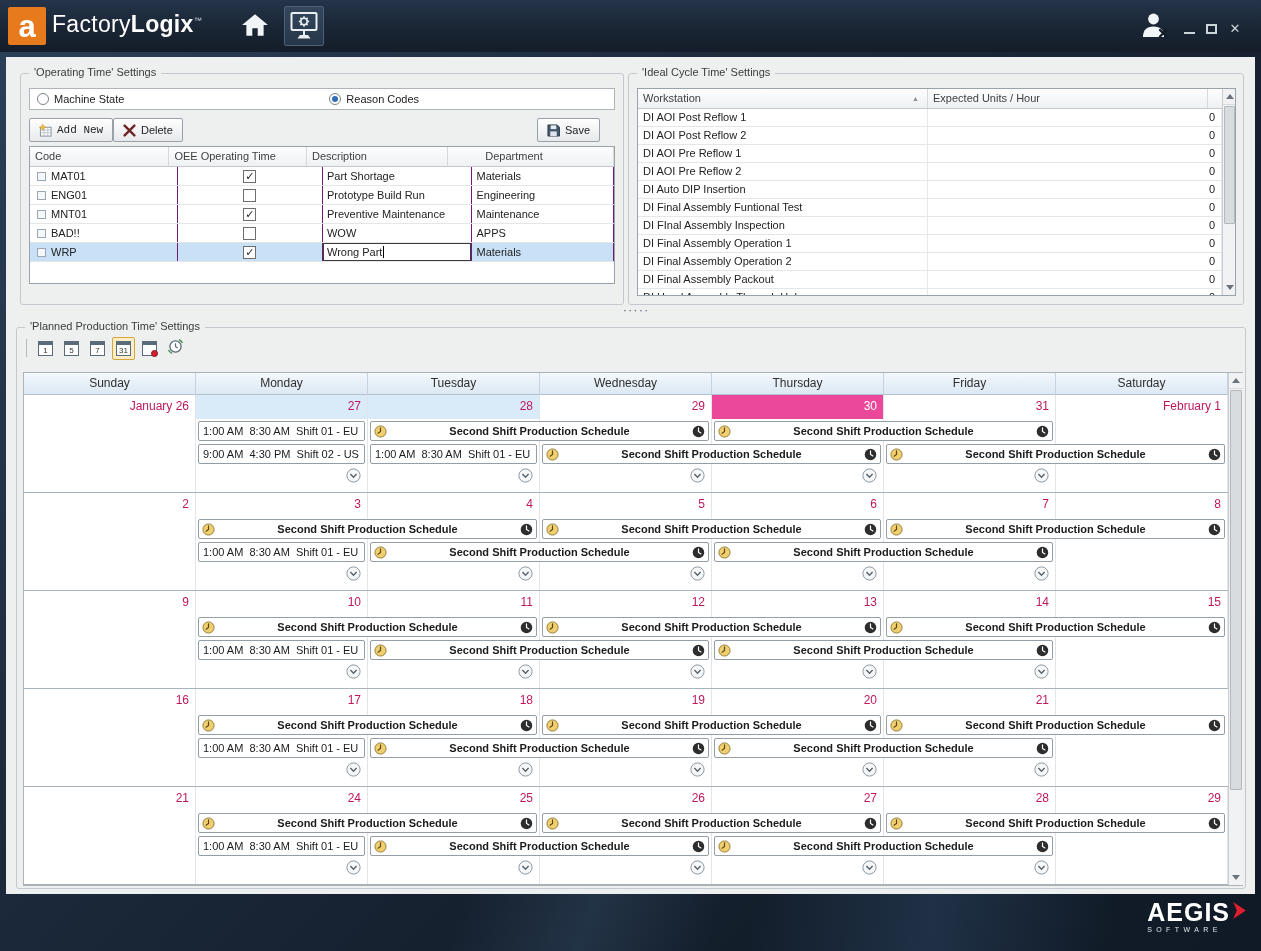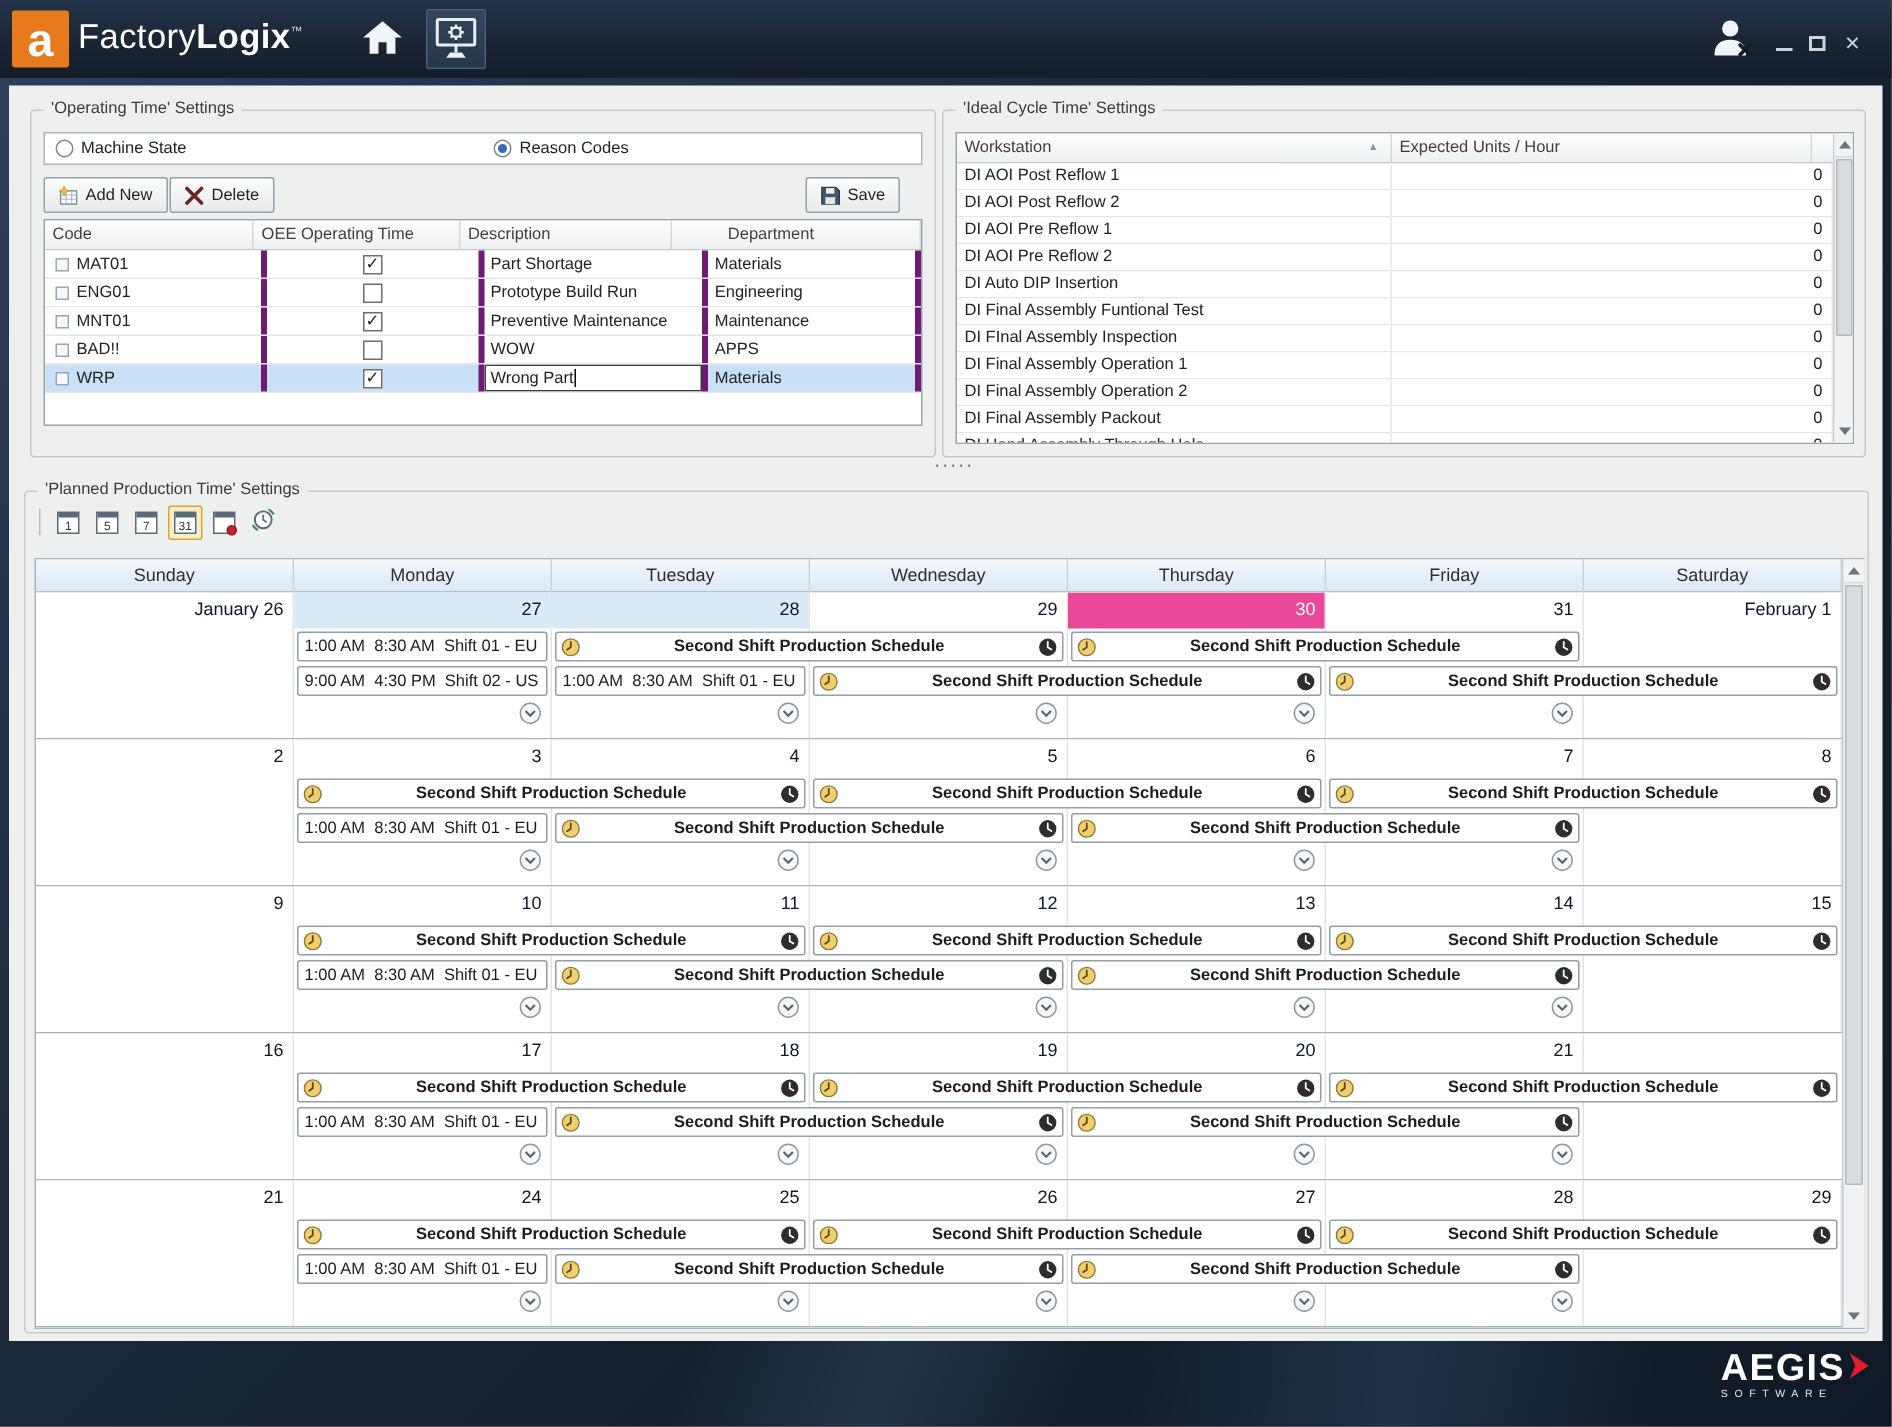--- a/index.html
+++ b/index.html
@@ -50,38 +50,38 @@
   .radio-item { display:flex; align-items:center; gap:5px; }
   .radio-item.machine { margin-left:7px; }
   .radio-item.reason  { margin-left:205px; }
   .rb { width:12px; height:12px; border-radius:50%; border:1px solid #7b828a; background:#fff; position:relative; }
   .rb.on::after { content:''; position:absolute; inset:2px; background:#2f6db4; border-radius:50%; }
 
   
   .btn { position:absolute; top:44px; height:24px; display:flex; align-items:center; gap:5px;
     background:linear-gradient(#fefefe,#e7e9ec); border:1px solid #98a0a8; border-radius:2px;
     font-size:11px; color:#222; padding:0 9px; }
-  #btn-add { left:8px; }
+  #btn-add { left:8px;font-family:Liberation Mono, monospace; }
   #btn-del { left:92px; }
   #btn-save { left:516px; }
   .btn .ic { width:13px; height:13px; display:flex; }
   .btn .ic svg { width:13px; height:13px; }
 
   
   .grid { position:absolute; background:#fff; border:1px solid #9aa2aa; overflow:hidden; }
   #ot-grid { left:8px; top:72px; width:586px; height:138px; }
   #ict-grid { left:8px; top:14px; width:599px; height:208px; }
   .grid-header { display:flex; background:linear-gradient(#fdfdfe,#eef1f3); border-bottom:1px solid #c4c8cc;
     color:#3f3f3f; font-size:11px; height:20px; }
   .gh-cell { padding:3px 0 0 5px; border-right:1px solid #d6d9dc; height:100%; overflow:hidden; white-space:nowrap; position:relative; }
   .sort-asc { position:absolute; right:8px; top:6px; font-size:7px; color:#8a9096; }
 
   .ot-row { display:flex; height:19px; border-bottom:1px solid #e4e6e8; font-size:11px; background:#fff; }
   .ot-row.selected { background:#c9e1f7; }
-  .ot-cell { border-right:4px solid #701a75; padding:3px 0 0 4px; overflow:hidden; white-space:nowrap; position:relative; }
+  .ot-cell { border-right:1px solid #701a75; padding:3px 0 0 4px; overflow:hidden; white-space:nowrap; position:relative; }
   .c-code { width:148px; display:flex; align-items:center; padding-top:0; gap:5px; }
   .c-oee  { width:146px; display:flex; justify-content:center; align-items:center; padding:0; }
   .c-desc { width:150px; }
   .c-dept { width:142px; }
   .row-expander { width:9px; height:9px; border:1px solid #9aa6b1; background:#f5f8fa; margin-left:3px; flex:0 0 9px; }
   .checkbox { width:13px; height:13px; border:1px solid #6e6e6e; background:#fff; font-size:11px;
     line-height:11px; text-align:center; color:#1d1d1d; }
   .edit-box { position:absolute; inset:0; background:#fff; border:1px solid #3c3c3c;
     display:flex; align-items:center; padding-left:3px; }
   .caret { width:1px; height:12px; background:#000; margin-left:1px; }
@@ -121,21 +121,21 @@
   .view-btn svg { width:17px; height:17px; }
 
   
   #calendar { position:absolute; left:6px; top:44px; width:1220px; height:514px; background:#fff; border:1px solid #aab2ba; }
   #cal-headers { position:absolute; left:0; top:0; width:1204px; height:22px; display:flex; }
   .cal-head-cell { width:172px; height:22px; line-height:21px; text-align:center; font-size:12px; color:#2f2f2f;
     background:linear-gradient(#f3f8fc,#dce8f4); border-right:1px solid #c6d4e1; border-bottom:1px solid #b4c2d0; }
   #cal-body { position:absolute; left:0; top:22px; width:1204px; height:490px; overflow:hidden; }
   .cal-week { position:relative; width:1204px; height:98px; border-bottom:1px solid #a9b2ba; background:#fff; }
   .cal-day { position:absolute; top:0; width:172px; height:97px; border-right:1px solid #e1e5e9; }
-  .day-num { height:24px; font-size:12px; color:#0f172a; text-align:right; padding:4px 6px 0 0; }
+  .day-num { height:24px; font-size:12px; color:#be185d; text-align:right; padding:4px 6px 0 0; }
   .day-num.today { background:#ec4899; color:#fff; }
   .day-num.sel { background:#d9eaf9; }
   .event { position:absolute; height:20px; background:#fff; border:1px solid #959da5; border-radius:2px;
     font-size:11px; color:#1c1c1c; overflow:hidden; display:flex; align-items:center; }
   .event .ev-label { white-space:pre; }
   .event.shift { padding-left:4px; }
   .event.recurring .ev-label { flex:1; text-align:center;font-weight:bold; }
   .ev-icon { width:13px; height:13px; flex:0 0 13px; margin:0 3px; display:flex; }
   .ev-icon svg { width:13px; height:13px; }
   .overflow-arrow { position:absolute; top:73px; width:15px; height:15px; }

